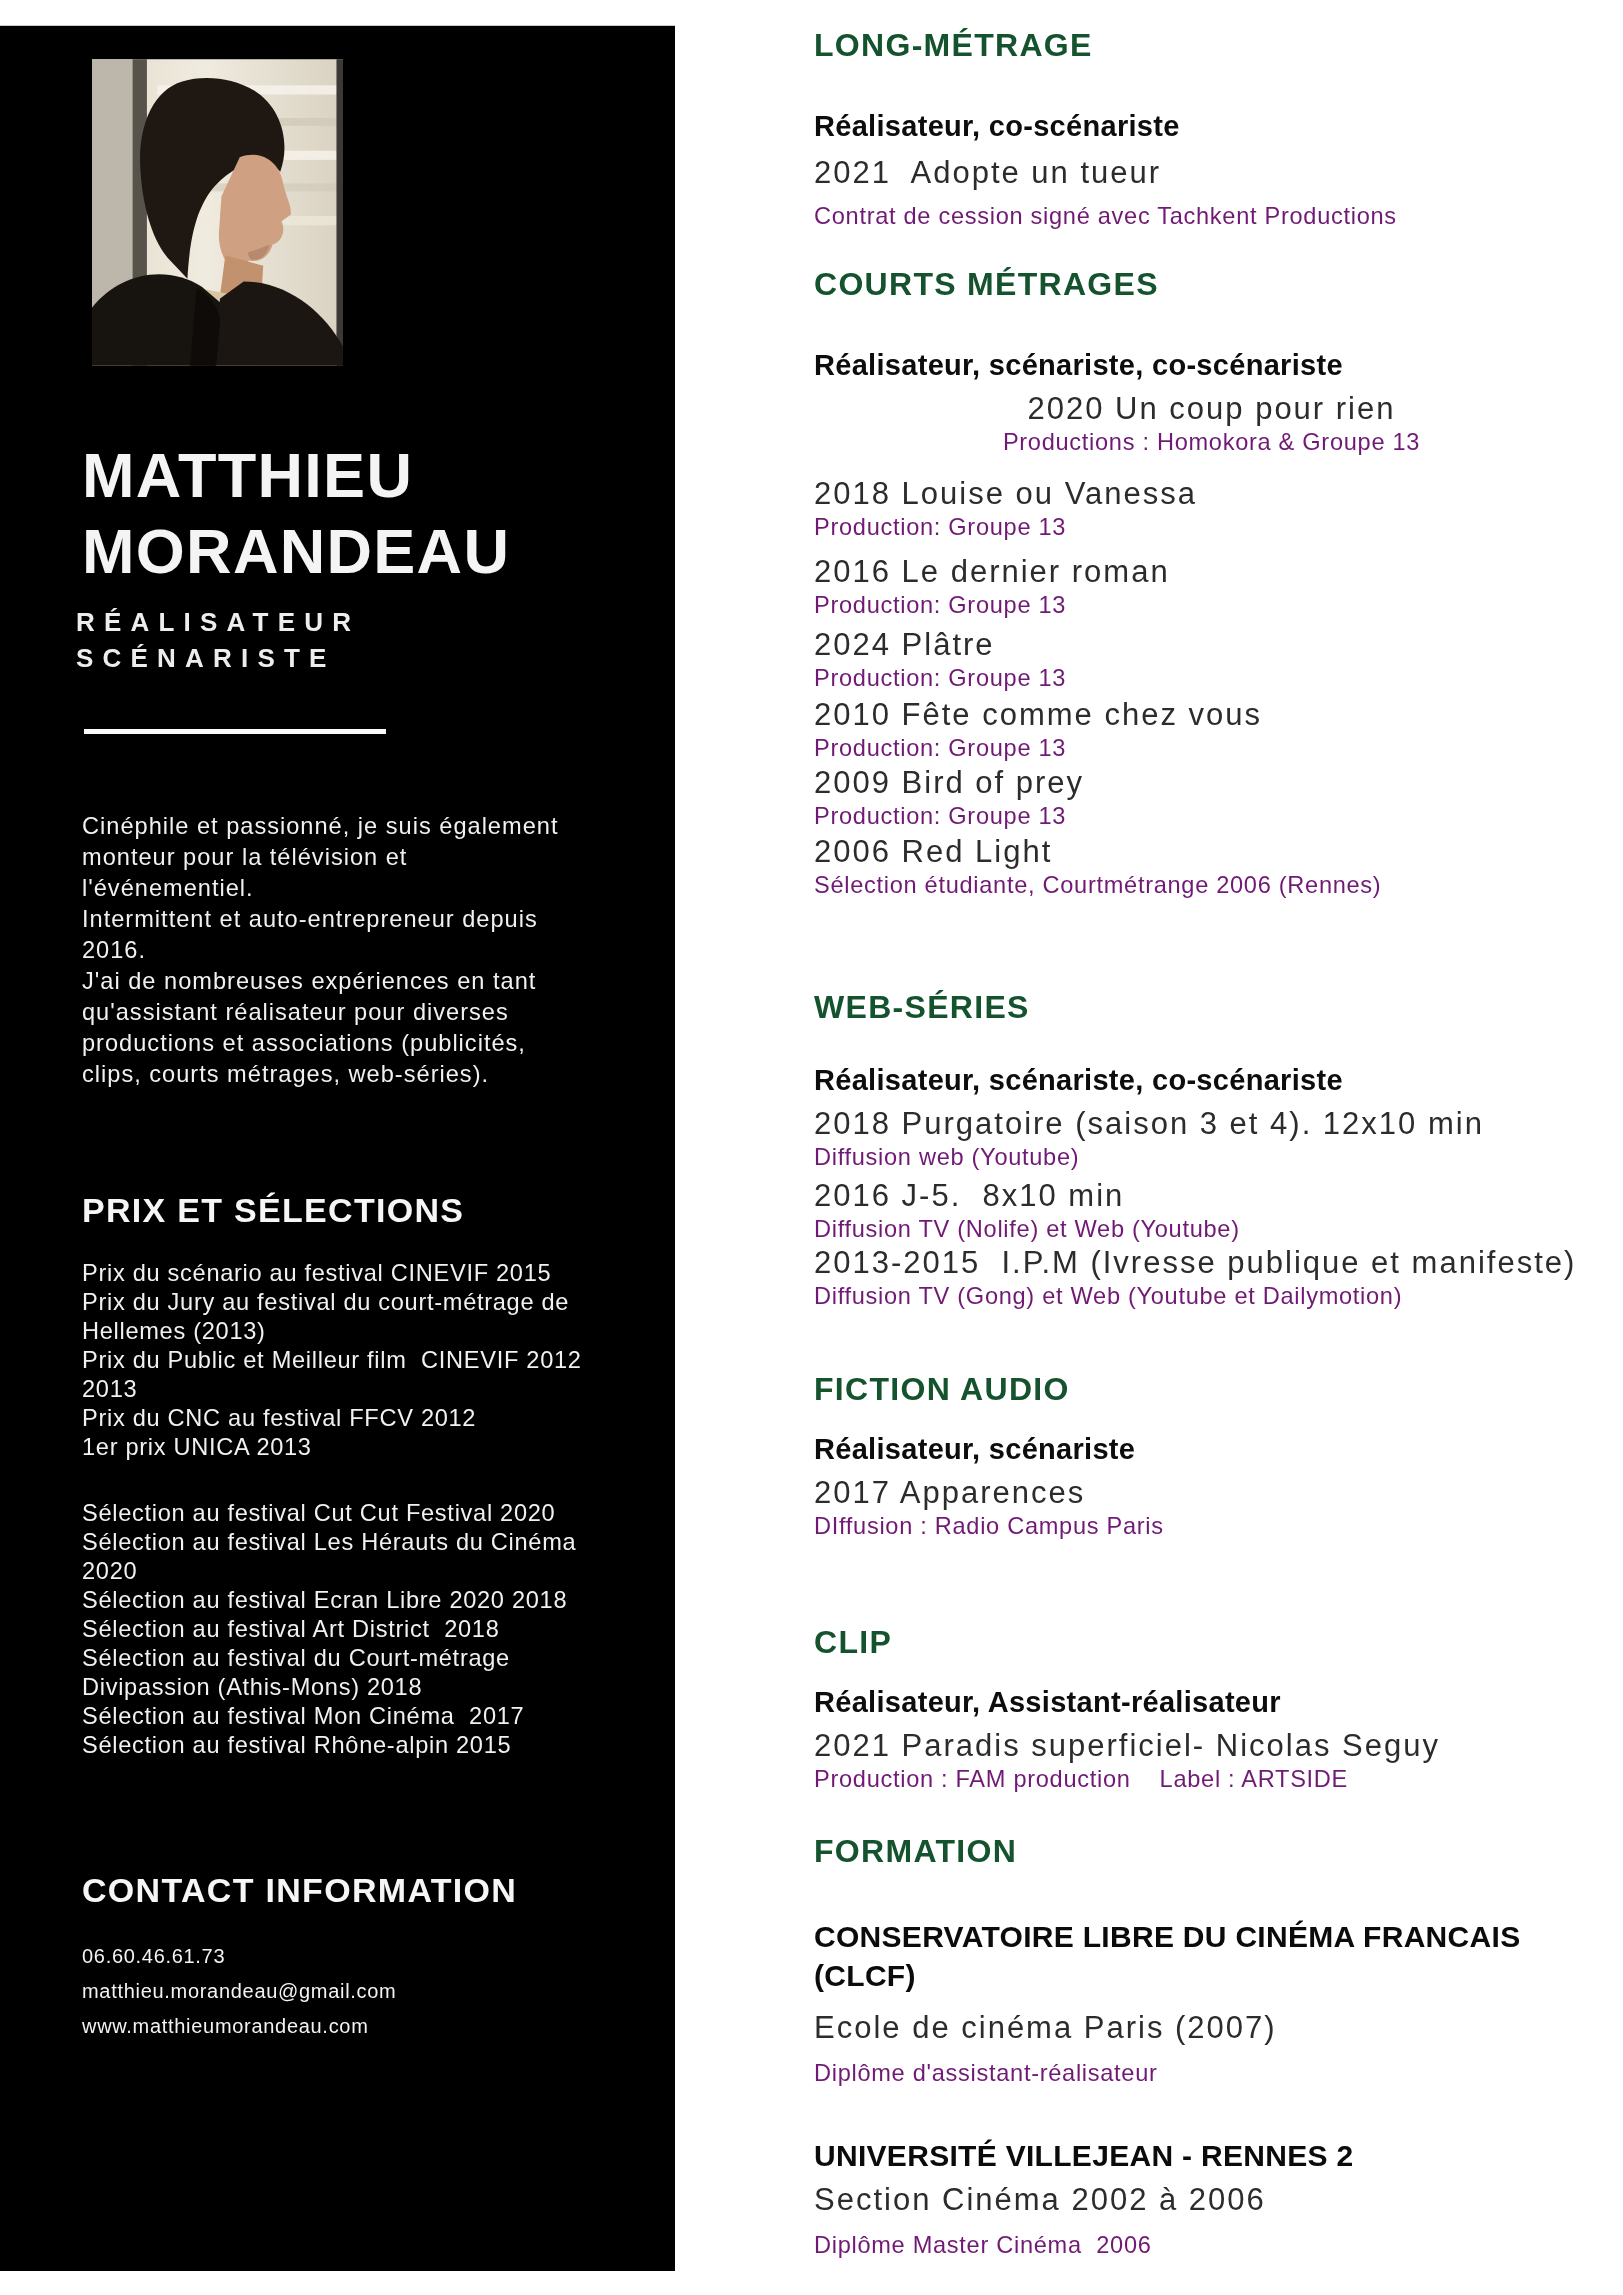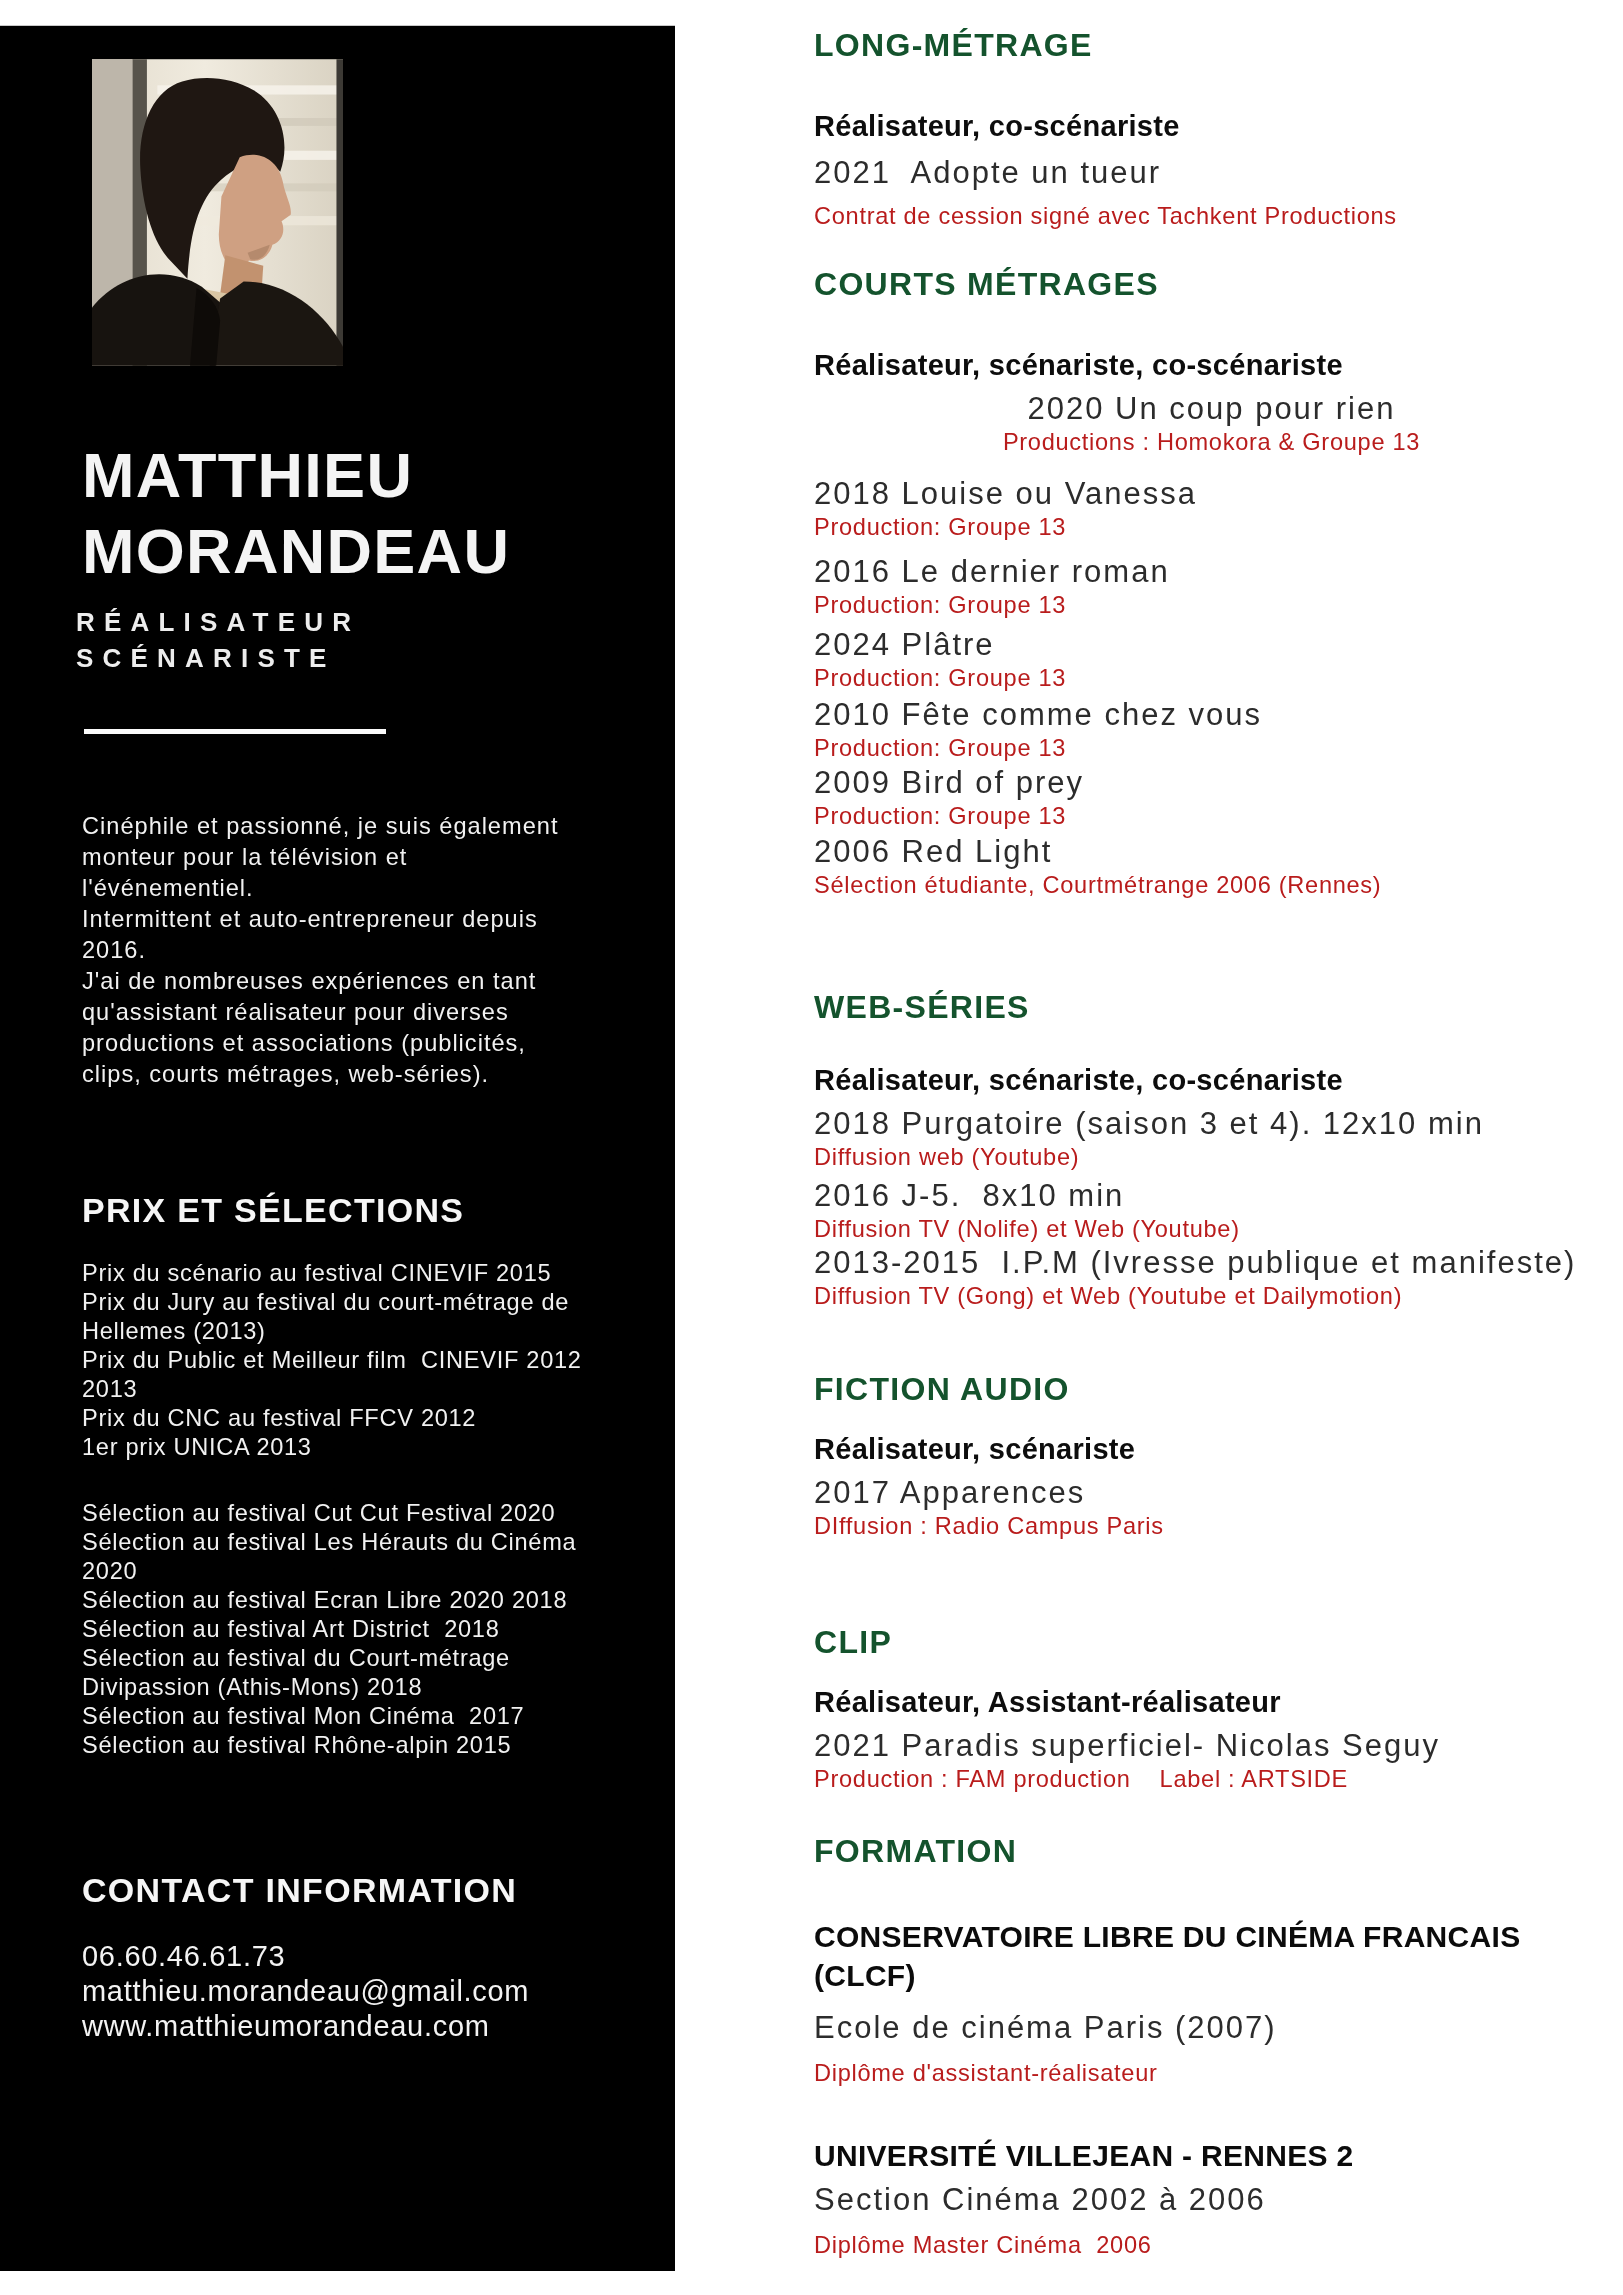--- a/index.html
+++ b/index.html
@@ -75,21 +75,21 @@
     font-size: 23.6px; line-height: 29px;
     letter-spacing: 0.7px;
     color: #f1f1f1;
   }
   .side-list > div { white-space: pre-wrap; }
   .prizes { top: 1233px; }
   .selections { top: 1473px; }
   .contact-lines {
     position: absolute;
     left: 82px; top: 1913px;
-    font-size: 29px; line-height: 35px;
+    font-size: 20px; line-height: 35px;
     letter-spacing: 0.7px;
     color: #f3f3f3;
   }
 
   
   .main {
     position: absolute;
     left: 814px; top: 0;
     width: 795px; height: 2295px;
   }
@@ -121,21 +121,21 @@
   .film {
     font-size: 31px; line-height: 34px;
     font-weight: 300;
     letter-spacing: 2px;
     color: #2c2c2c;
     white-space: pre-wrap;
   }
   .detail {
     font-size: 23.6px; line-height: 33px;
     letter-spacing: 0.7px;
-    color: #b91c1c;
+    color: #701a75;
     white-space: pre-wrap;
   }
   .gap16 { margin-top: 10.5px; }
 
   .school-name {
     font-size: 30px; line-height: 39px;
     font-weight: 700; letter-spacing: 0.3px;
     color: #0b0b0b;
     width: 720px;
     white-space: pre-wrap;

